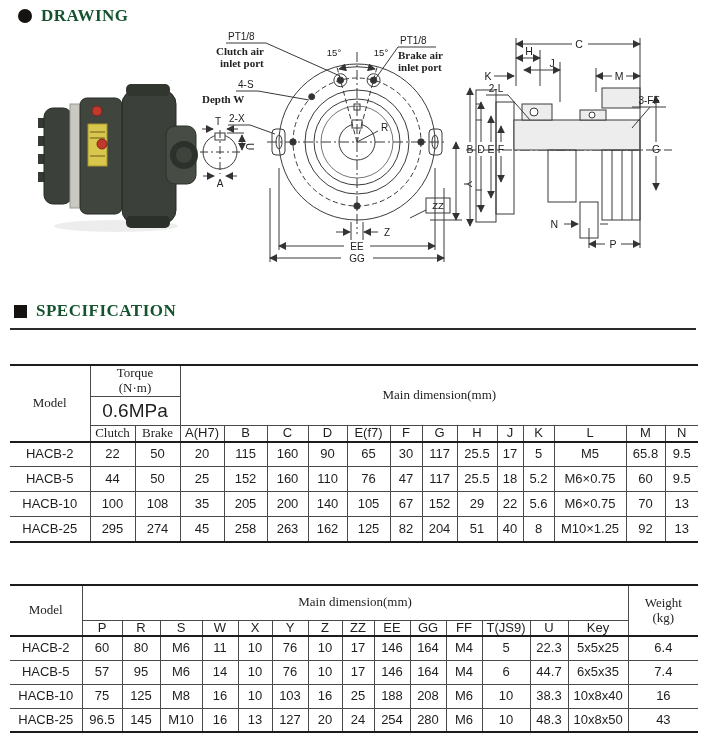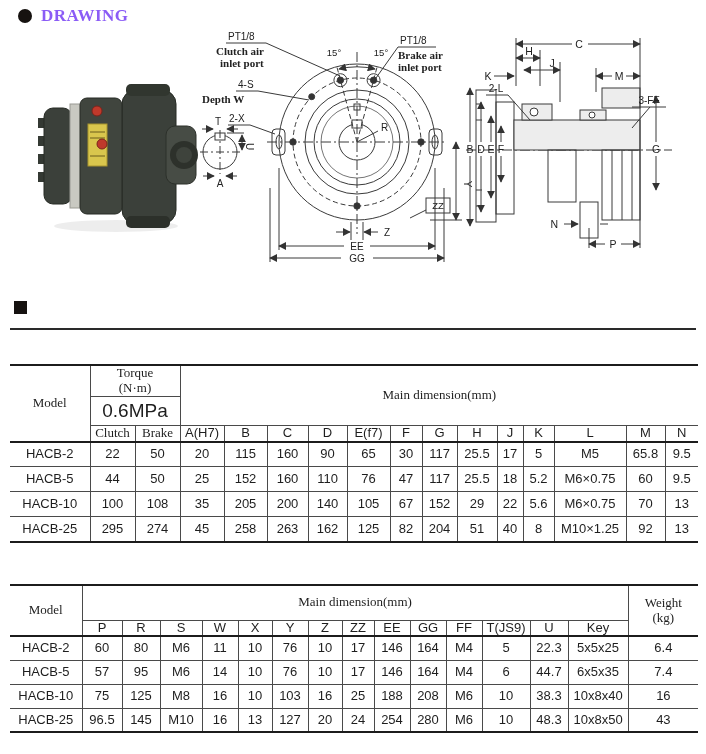--- a/index.html
+++ b/index.html
@@ -1,20 +1,20 @@
 <!DOCTYPE html>
 <html><head>
 <meta charset="utf-8">
 <style>
   html,body{margin:0;padding:0;background:#fff;}
   .page{position:relative;width:706px;height:754px;background:#fff;overflow:hidden;
         font-family:"Liberation Sans",sans-serif;color:#1e1e1e;}
   .sec-head{position:absolute;display:flex;align-items:center;gap:9px;
             font-family:"Liberation Serif",serif;font-weight:bold;font-size:17px;
-            color:#8b5cf6;letter-spacing:.5px;}
+            color:#14532d;letter-spacing:.5px;}
   .bullet-circle{width:14px;height:14px;background:#161210;border-radius:50%;}
   .bullet-square{width:13px;height:13px;background:#161210;}
   .spec-rule{position:absolute;left:10px;top:328px;width:686px;border:none;
              border-top:2px solid #2a2a2a;margin:0;}
   table{border-collapse:collapse;table-layout:fixed;width:688px;
         font-size:13px;color:#1e1e1e;}
   .spec-table{position:absolute;left:10px;
         border-top:2.5px solid #1c1c1c;border-bottom:2.5px solid #1c1c1c;}
   .spec-table td,.spec-table th{border:1px solid #4a4a4a;text-align:center;
         vertical-align:middle;padding:0;font-weight:normal;line-height:1.15;}
@@ -246,20 +246,21 @@
     <text x="21" y="123" font-size="10.5" text-anchor="middle">D</text>
     <text x="31" y="123" font-size="10.5" text-anchor="middle">E</text>
     <text x="41" y="123" font-size="10.5" text-anchor="middle">F</text>
     <text x="196" y="123" font-size="10.5" text-anchor="middle">G</text>
     <text x="98" y="198" font-size="10.5" text-anchor="end">N</text>
     <text x="153" y="218" font-size="10.5" text-anchor="middle">P</text>
   </svg>
 
   <div class="sec-head" style="left:14px;top:301px;">
     <div class="bullet-square"></div>
+    <span>SPECIFICATION</span>
   </div>
   <hr class="spec-rule">
 
   <table class="spec-table t1">
     <colgroup>
       <col style="width:80px">
         <col style="width:45px">
         <col style="width:45px">
         <col style="width:44px">
       <col style="width:43px">

